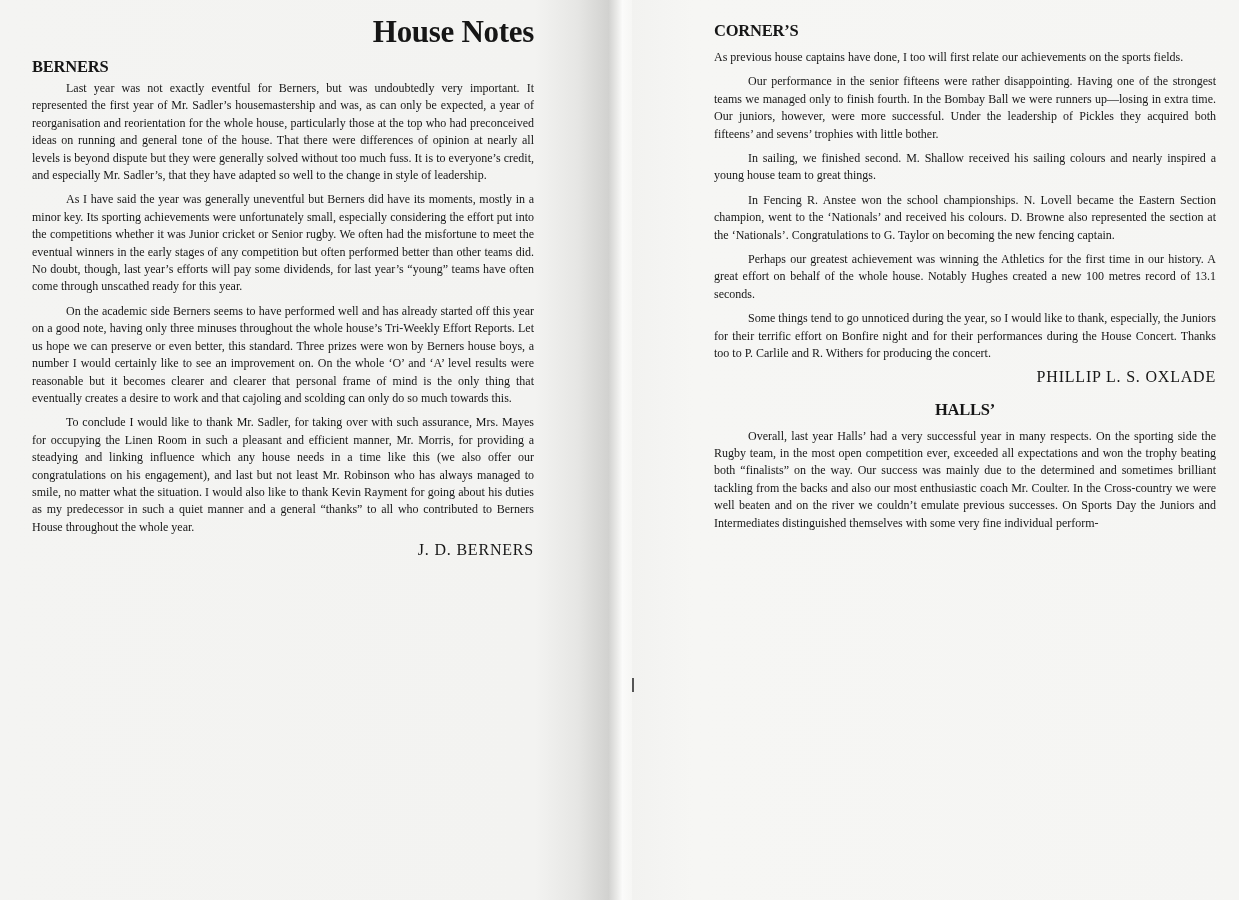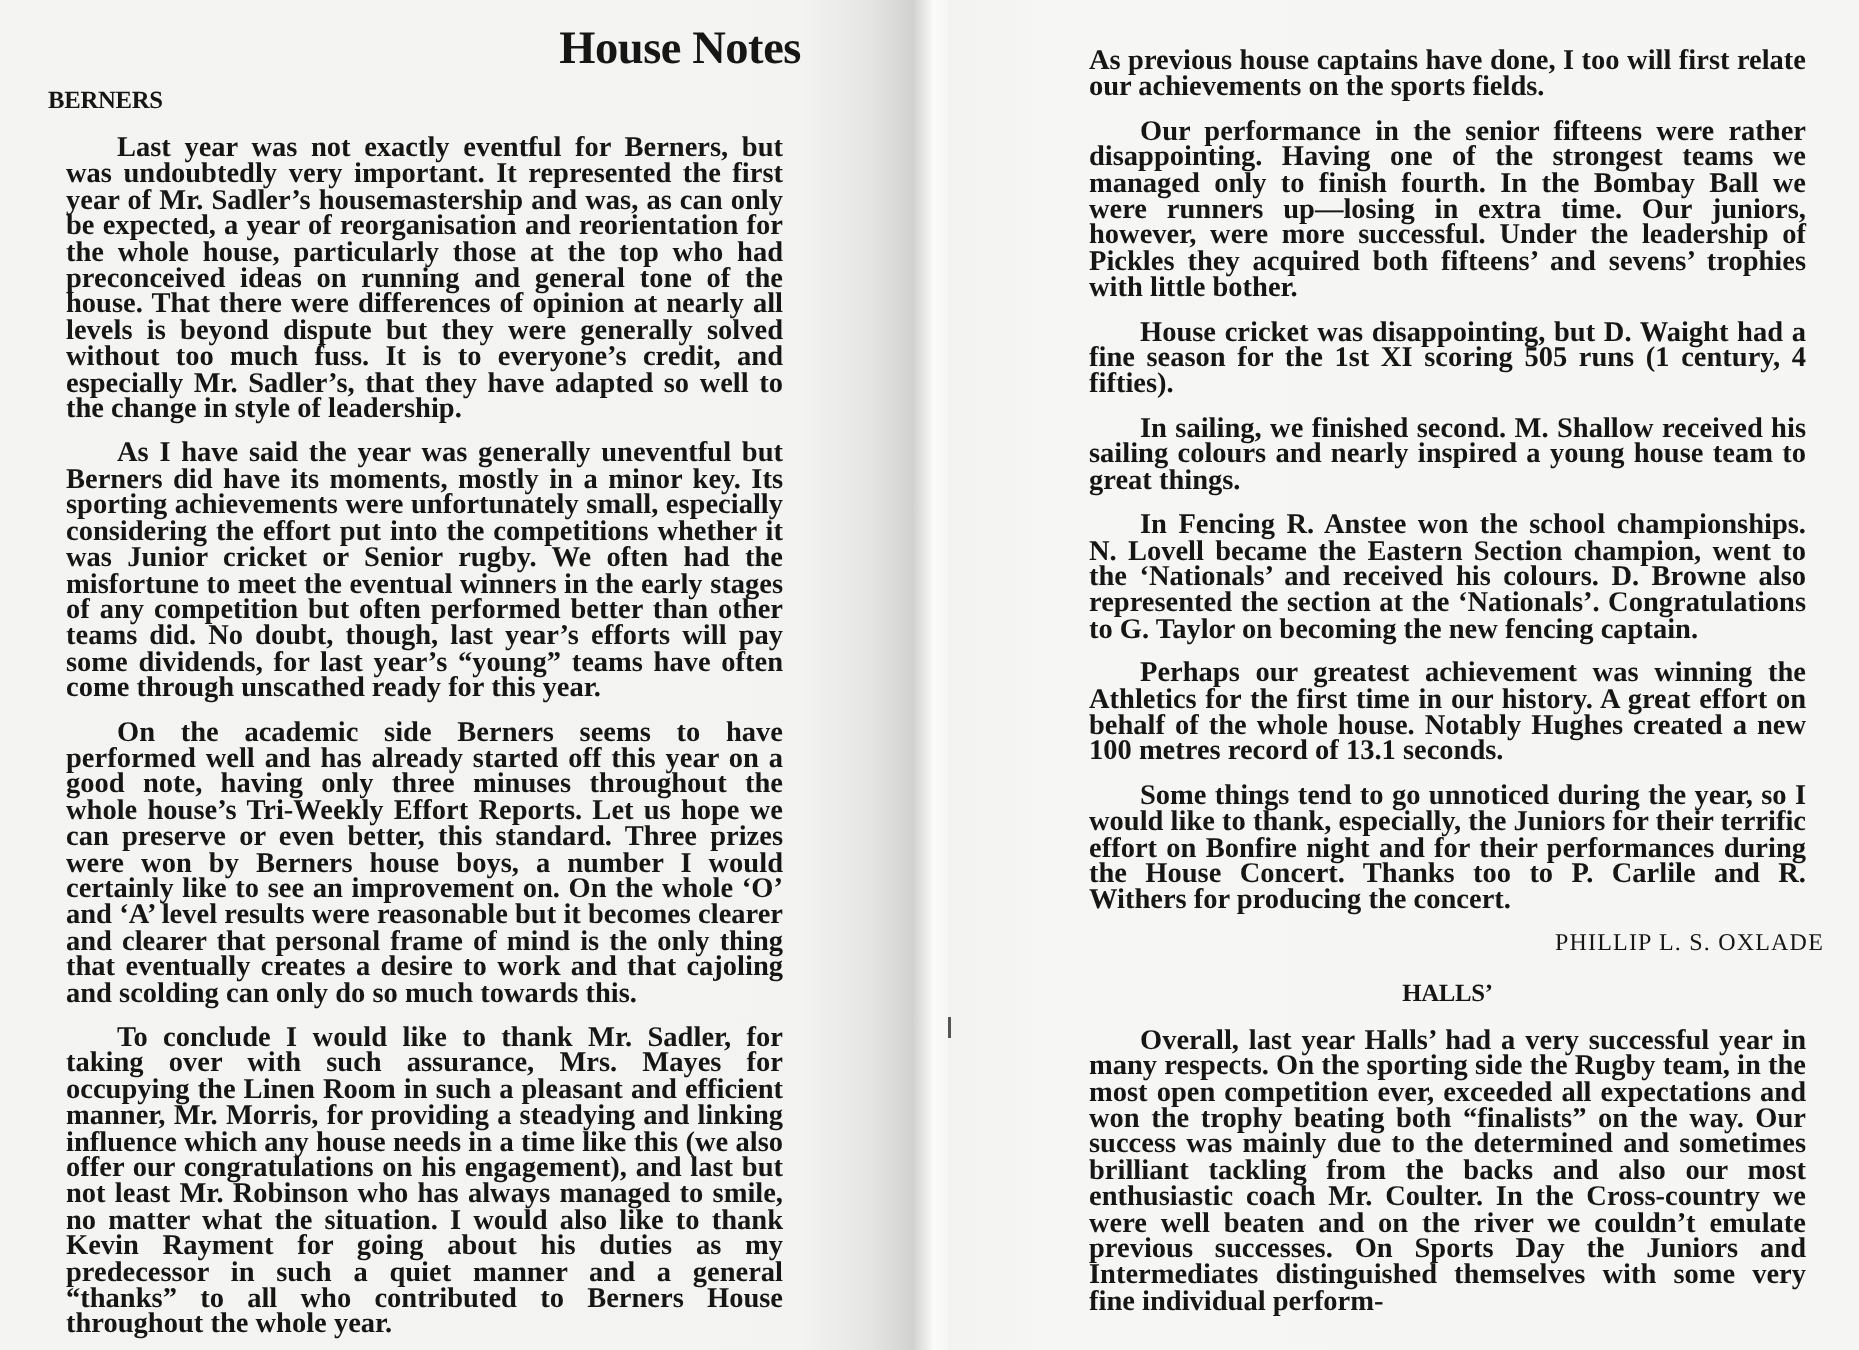--- a/index.html
+++ b/index.html
@@ -27,23 +27,22 @@
   .col-right { position:absolute; left:82px; top:20px; width:502px; }
   .main-title {
     font-weight:bold; font-size:31px; text-align:right; margin:0 0 6px 0;
     letter-spacing:-0.3px; line-height:36px;
   }
   .house-heading {
     font-weight:bold; font-size:16.5px; margin:0; line-height:22px;
     letter-spacing:-0.2px;
   }
   .para {
-    font-size:19px; line-height:17.4px; text-align:justify; margin:12px;
+    font-size:12px; line-height:17.4px; text-align:justify; margin:0;
     hyphens:manual;
-    font-weight:bold;
   }
   .para.indent { text-indent:34px; }
   .para + .para { margin-top:7px; }
   .signature {
     font-size:16px; letter-spacing:0.8px; text-align:right; margin:6px 0 0 0;
     line-height:16px;
   }
   .col-left .house-heading { margin-bottom:2px; }
   .col-right .house-heading { margin-bottom:7px; }
   .halls-heading { margin-top:14px !important;text-align:center; }
@@ -67,23 +66,23 @@
         <p class="signature">J. D. BERNERS</p>
       </section>
     </div>
   </div>
 
   <div class="gutter"></div>
 
   <div class="page page-right">
     <div class="col-right">
       <section>
+        <h2 class="house-heading">CORNER’S</h2>
         <p class="para">As previous house captains have done, I too will first relate our achievements on the sports fields.</p>
         <p class="para indent">Our performance in the senior fifteens were rather disappointing. Having one of the strongest teams we managed only to finish fourth. In the Bombay Ball we were runners up—losing in extra time. Our juniors, however, were more successful. Under the leadership of Pickles they acquired both fifteens’ and sevens’ trophies with little bother.</p>
-        <p class="para indent">House cricket was disappointing, but D. Waight had a fine season for the 1st XI scoring 505 runs (1 century, 4 fifties).</p>
         <p class="para indent">In sailing, we finished second. M. Shallow received his sailing colours and nearly inspired a young house team to great things.</p>
         <p class="para indent">In Fencing R. Anstee won the school championships. N. Lovell became the Eastern Section champion, went to the ‘Nationals’ and received his colours. D. Browne also represented the section at the ‘Nationals’. Congratulations to G. Taylor on becoming the new fencing captain.</p>
         <p class="para indent">Perhaps our greatest achievement was winning the Athletics for the first time in our history. A great effort on behalf of the whole house. Notably Hughes created a new 100 metres record of 13.1 seconds.</p>
         <p class="para indent">Some things tend to go unnoticed during the year, so I would like to thank, especially, the Juniors for their terrific effort on Bonfire night and for their performances during the House Concert. Thanks too to P. Carlile and R. Withers for producing the concert.</p>
         <p class="signature">PHILLIP L. S. OXLADE</p>
       </section>
 
       <section>
         <h2 class="house-heading halls-heading">HALLS’</h2>
         <p class="para indent">Overall, last year Halls’ had a very successful year in many respects. On the sporting side the Rugby team, in the most open competition ever, exceeded all expectations and won the trophy beating both “finalists” on the way. Our success was mainly due to the determined and sometimes brilliant tackling from the backs and also our most enthusiastic coach Mr. Coulter. In the Cross-country we were well beaten and on the river we couldn’t emulate previous successes. On Sports Day the Juniors and Intermediates distinguished themselves with some very fine individual perform-</p>

